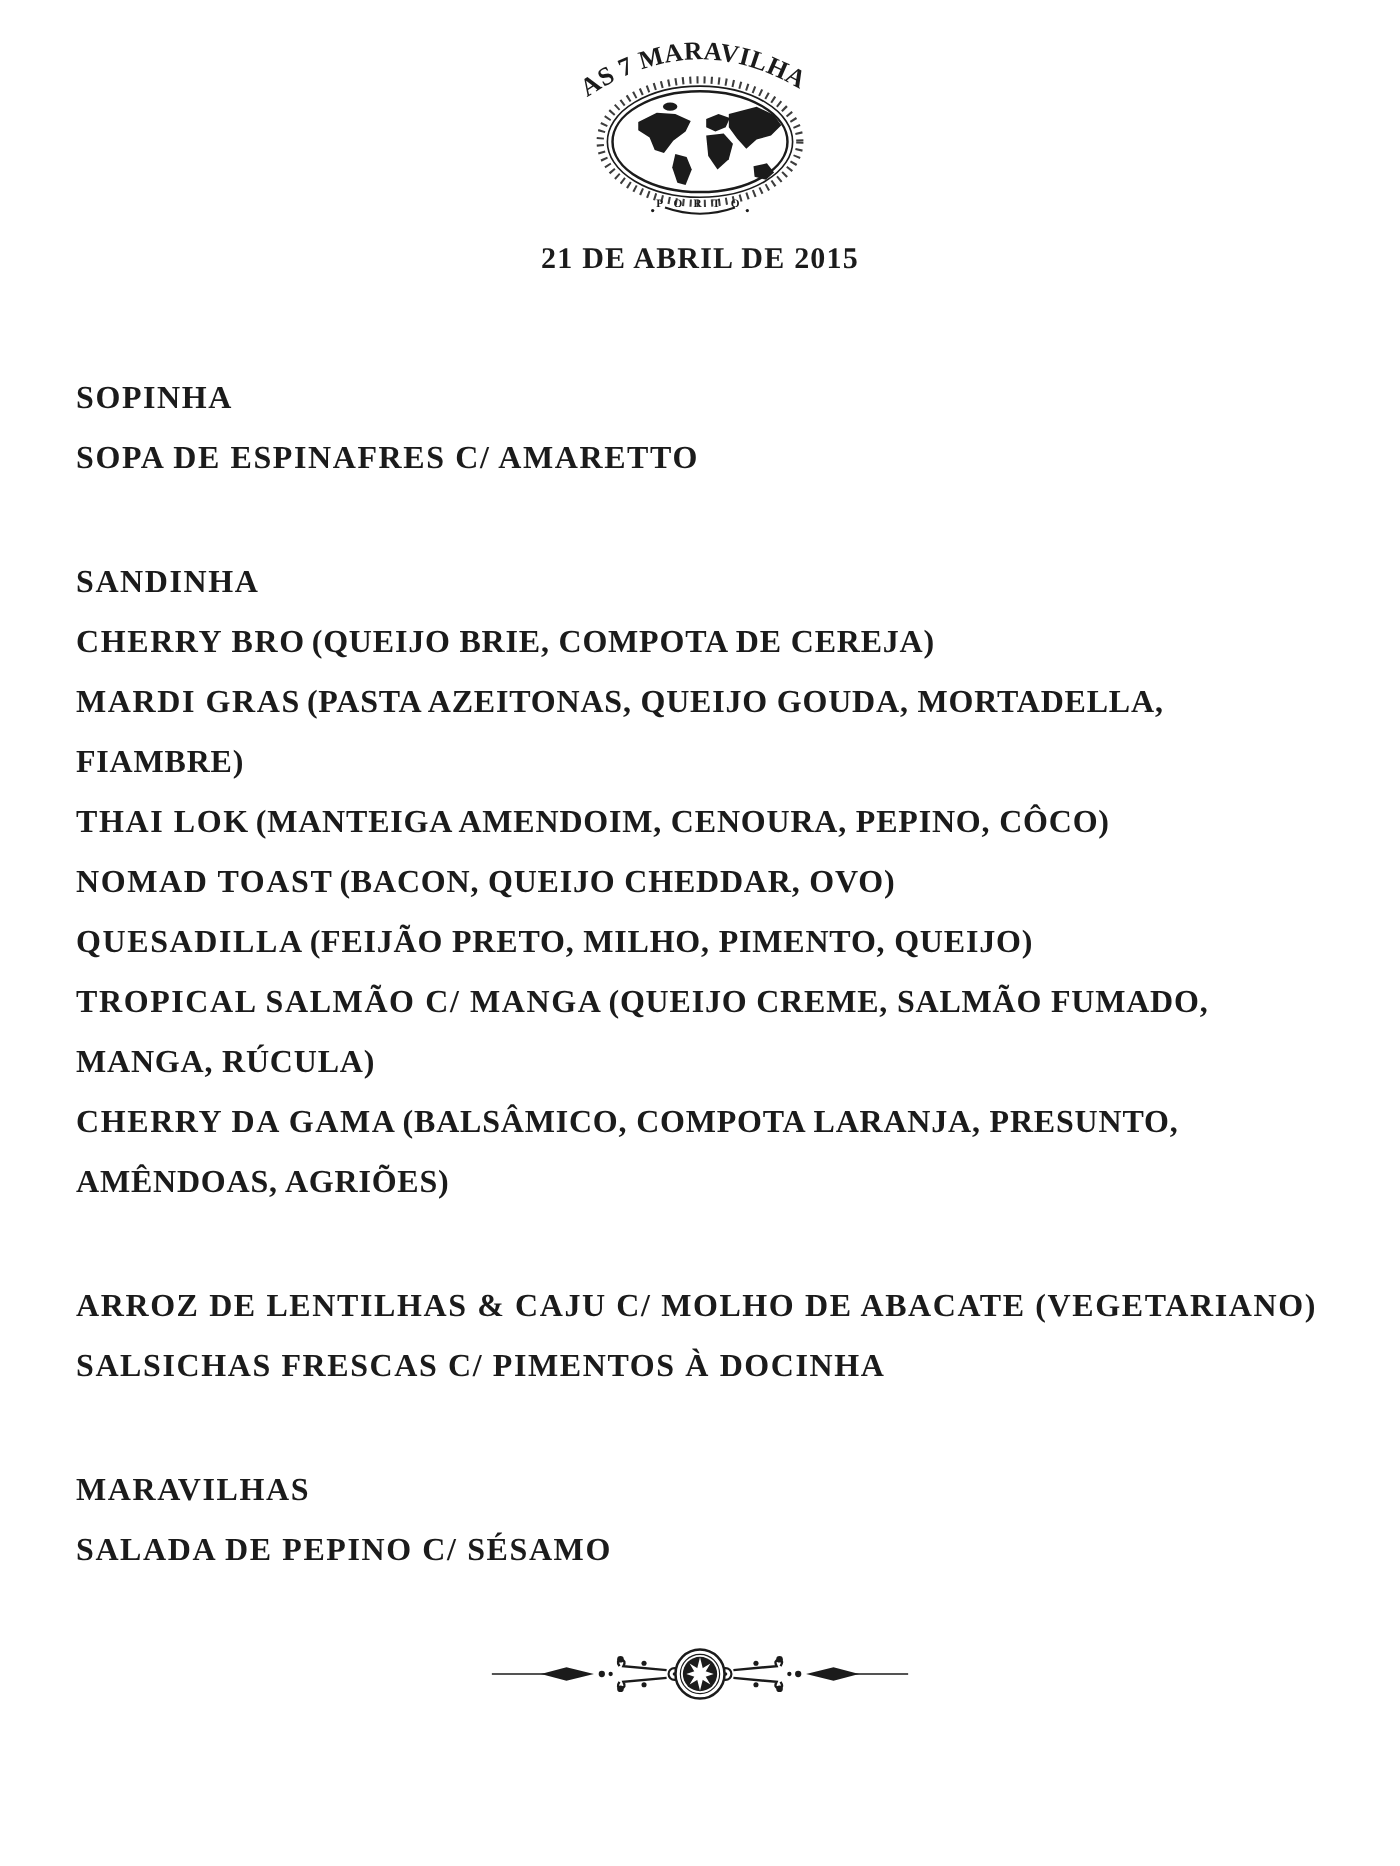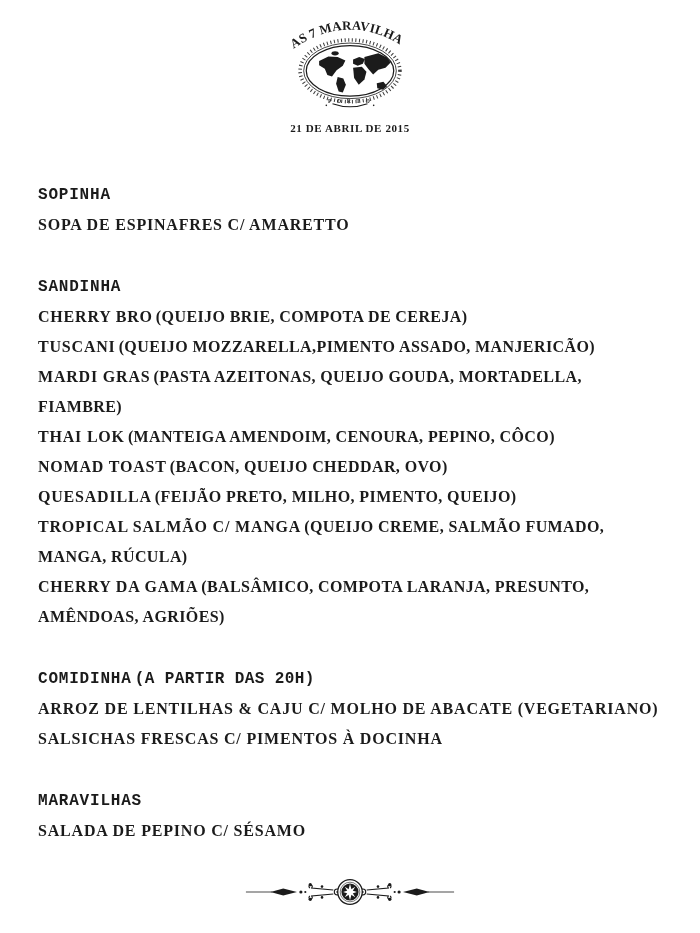--- a/index.html
+++ b/index.html
@@ -9,34 +9,33 @@
     height: 933px;
     background: #ffffff;
     color: #1b1b1b;
     font-family: "Liberation Serif", serif;
     overflow: hidden;
   }
   header { text-align: center; padding-top: 6px; }
   .logo svg { display: block; margin: 0 auto; }
   .date {
     margin-top: 10px;
-    font-size: 11px;
+    font-size: 15px;
     font-weight: 700;
     letter-spacing: 0.6px;
   }
   .menu { margin: 46px 30px 0 38px; }
   .menu-section + .menu-section { margin-top: 32px; }
   .section-title {
     margin: 0;
     font-size: 16px;
     font-weight: 700;
     line-height: 30px;
     letter-spacing: 0.8px;
     font-stretch: condensed;
-    font-family: Liberation Mono, monospace;
   }
   .menu-item {
     margin: 0;
     font-size: 16px;
     font-weight: 700;
     line-height: 30px;
     letter-spacing: 0.8px;
     font-stretch: condensed;
   }
   .detail {
@@ -88,30 +87,28 @@
   </header>
 
   <main class="menu">
       <section class="menu-section">
         <h2 class="section-title">SOPINHA</h2>
         <p class="menu-item"><span>SOPA DE ESPINAFRES C/ AMARETTO</span></p>
       </section>
       <section class="menu-section">
         <h2 class="section-title">SANDINHA</h2>
         <p class="menu-item"><span>CHERRY BRO</span><span class="detail">(QUEIJO BRIE, COMPOTA DE CEREJA)</span></p>
-        <p class="menu-item"><span>TUSCANI</span><span class="detail">(QUEIJO MOZZARELLA,PIMENTO ASSADO, MANJERICÃO)</span></p>
         <p class="menu-item"><span>MARDI GRAS</span><span class="detail">(PASTA AZEITONAS, QUEIJO GOUDA, MORTADELLA, FIAMBRE)</span></p>
         <p class="menu-item"><span>THAI LOK</span><span class="detail">(MANTEIGA AMENDOIM, CENOURA, PEPINO, CÔCO)</span></p>
         <p class="menu-item"><span>NOMAD TOAST</span><span class="detail">(BACON, QUEIJO CHEDDAR, OVO)</span></p>
         <p class="menu-item"><span>QUESADILLA</span><span class="detail">(FEIJÃO PRETO, MILHO, PIMENTO, QUEIJO)</span></p>
         <p class="menu-item"><span>TROPICAL SALMÃO C/ MANGA</span><span class="detail">(QUEIJO CREME, SALMÃO FUMADO, MANGA, RÚCULA)</span></p>
         <p class="menu-item"><span>CHERRY DA GAMA</span><span class="detail">(BALSÂMICO, COMPOTA LARANJA, PRESUNTO, AMÊNDOAS, AGRIÕES)</span></p>
       </section>
       <section class="menu-section">
-        <h2 class="section-title">COMIDINHA<span class="detail">(A PARTIR DAS 20H)</span></h2>
         <p class="menu-item"><span>ARROZ DE LENTILHAS &amp; CAJU C/ MOLHO DE ABACATE (VEGETARIANO)</span></p>
         <p class="menu-item"><span>SALSICHAS FRESCAS C/ PIMENTOS À DOCINHA</span></p>
       </section>
       <section class="menu-section">
         <h2 class="section-title">MARAVILHAS</h2>
         <p class="menu-item"><span>SALADA DE PEPINO C/ SÉSAMO</span></p>
       </section>
     </main>
 
   <footer>

